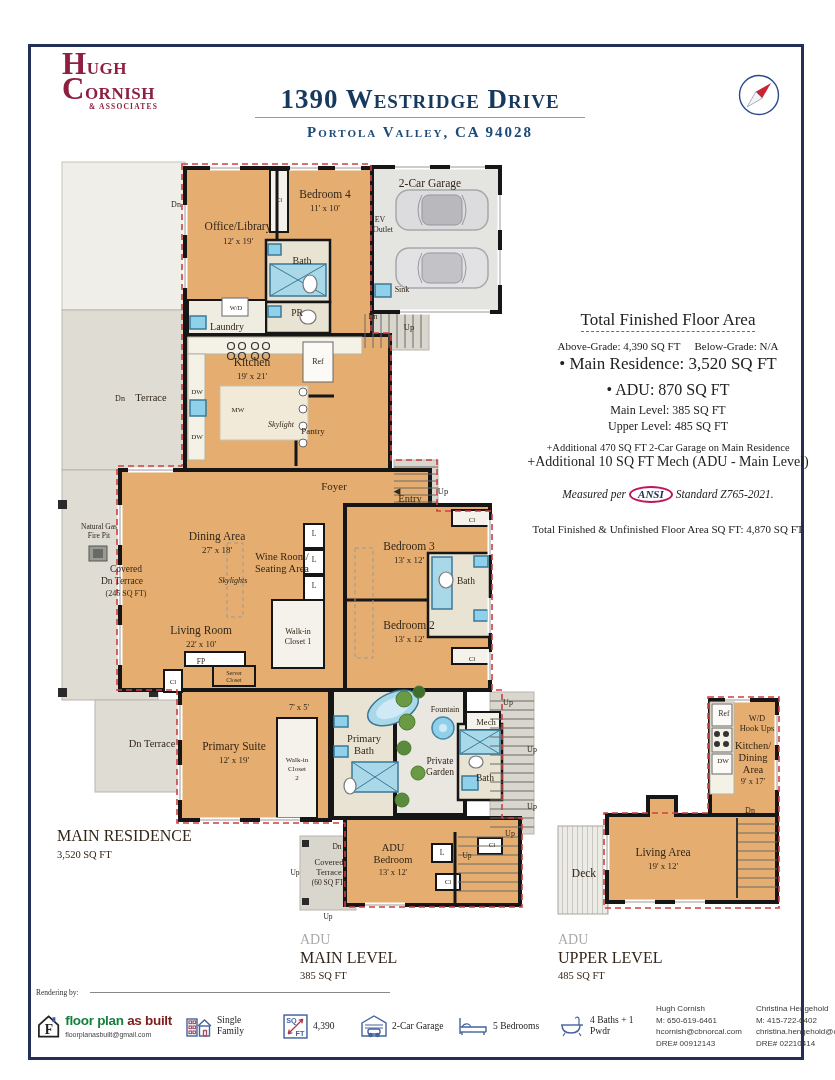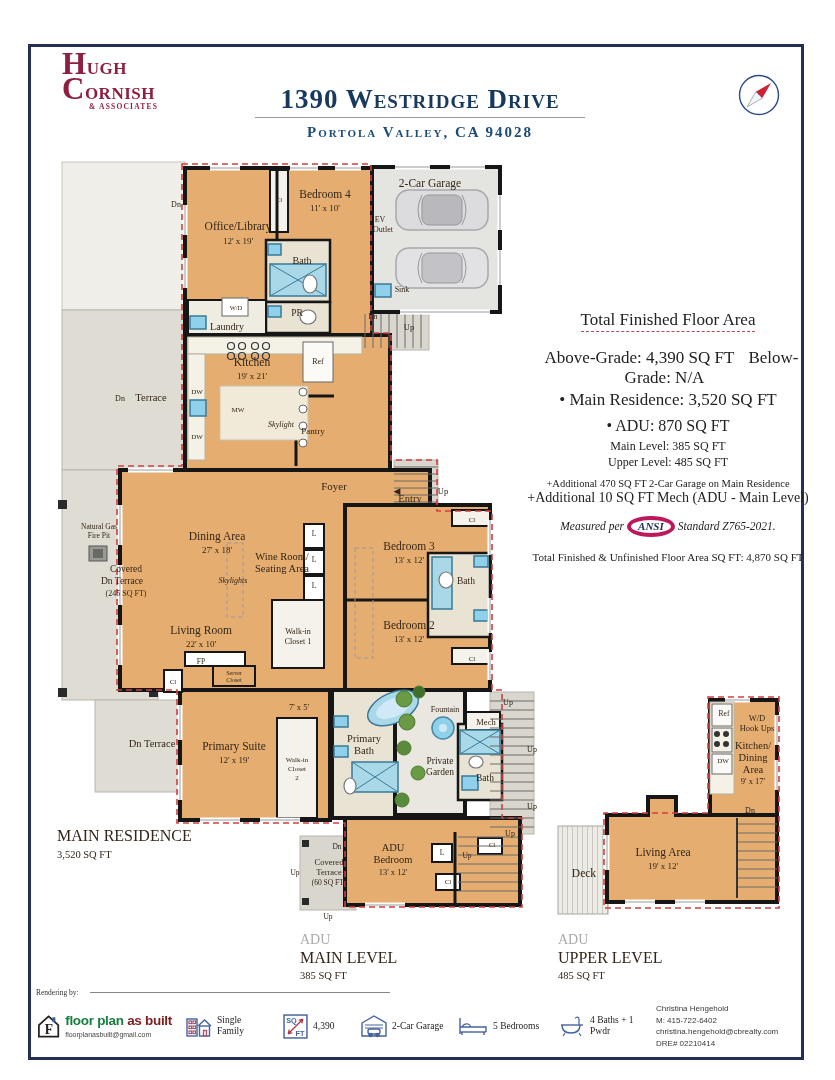--- a/index.html
+++ b/index.html
@@ -14,31 +14,31 @@
   .logo-sub{font-size:7.5px;letter-spacing:1.2px;color:#8e1f40;margin-left:27px;margin-top:2px;font-weight:600;}
   .title-wrap{left:225px;top:84px;width:390px;text-align:center;}
   .addr{font-variant:small-caps;font-weight:600;font-size:27px;letter-spacing:1px;color:#17395e;}
   .title-rule{width:330px;height:1px;background:#9a9a9a;margin:2px auto 6px auto;}
   .city{font-variant:small-caps;font-weight:700;font-size:15px;letter-spacing:2px;color:#1d4a78;}
   .compass{left:736px;top:72px;}
   
   .sqft{left:522px;top:310px;width:292px;text-align:center;color:#222;}
   .sq1{font-size:17px;display:inline-block;border-bottom:1.5px dashed #c04848;padding-bottom:1px;}
   .sq2{font-size:19px;margin-top:2px;}
-  .sq3{font-size:17px;margin-top:16px;}
+  .sq3{font-size:11px;margin-top:8px;}
   .sq3 span{margin:0 7px;}
   .sq4{font-size:17px;margin-top:2px;}
   .sq5{font-size:16px;margin-top:7px;}
   .sq6{font-size:12px;margin-top:4px;}
   .sq7{font-size:12px;margin-top:1px;}
   .sq8{font-size:10.5px;margin-top:8px;}
   .sq9{font-size:14px;margin-top:1px;}
   .sq10{font-size:11.5px;font-style:italic;margin-top:10px;}
-  .ansi{display:inline-block;border:4px solid #be185d;border-radius:50%;padding:0 7px 1px 7px;
-        font-weight:700;font-style:italic;font-size:11px;color:#203055;margin:0 3px;}
+  .ansi{display:inline-block;border:2px solid #be185d;border-radius:50%;padding:0 7px 1px 7px;
+        font-weight:700;font-style:italic;font-size:11px;color:#203055;margin:6px 3px;}
   .sq11{font-size:11px;margin-top:14px;}
   
   .footer{left:36px;top:988px;width:764px;height:64px;font-family:"Liberation Sans","DejaVu Sans",sans-serif;}
   .rendering{display:flex;align-items:center;gap:11px;}
   .rendering .lbl{font-size:7.5px;color:#333;font-family:"Liberation Serif",serif;}
   .rendering .line{width:300px;height:0;border-top:1px solid #888;}
   .frow{display:flex;align-items:center;margin-top:6px;gap:14px;}
   .fpb{display:flex;align-items:center;gap:4px;width:136px;}
   .fpb-txt{line-height:1;}
   .brand{font-weight:700;font-size:13.5px;letter-spacing:-.3px;white-space:nowrap;font-family:"Liberation Sans Narrow","Liberation Sans",sans-serif;}
@@ -500,20 +500,26 @@
       <div class="stat">
         <svg width="26" height="24" viewBox="0 0 26 24" fill="none" stroke="#44639e" stroke-width="1.4">
           <path d="M2,11 H24"></path>
           <path d="M3,11 c0,5 3,8 9,8 c6,0 9,-3 9,-8"></path>
           <path d="M20,11 V5 c0,-2.5 -3.5,-2.5 -3.5,-0.5" stroke-width="1.2"></path>
           <path d="M6,19 l-2,3 M20,19 l2,3" stroke-width="1.2"></path>
         </svg>
         <span class="slabel">4 Baths + 1 Pwdr</span>
       </div>
 
+      <div class="agent">
+        <div>Hugh Cornish</div>
+        <div>M: 650-619-6461</div>
+        <div>hcornish@cbnorcal.com</div>
+        <div>DRE# 00912143</div>
+      </div>
       <div class="agent" style="width:160px">
         <div>Christina Hengehold</div>
         <div>M: 415-722-6402</div>
         <div>christina.hengehold@cbrealty.com</div>
         <div>DRE# 02210414</div>
       </div>
     </div>
   </div>
 </div>
 

